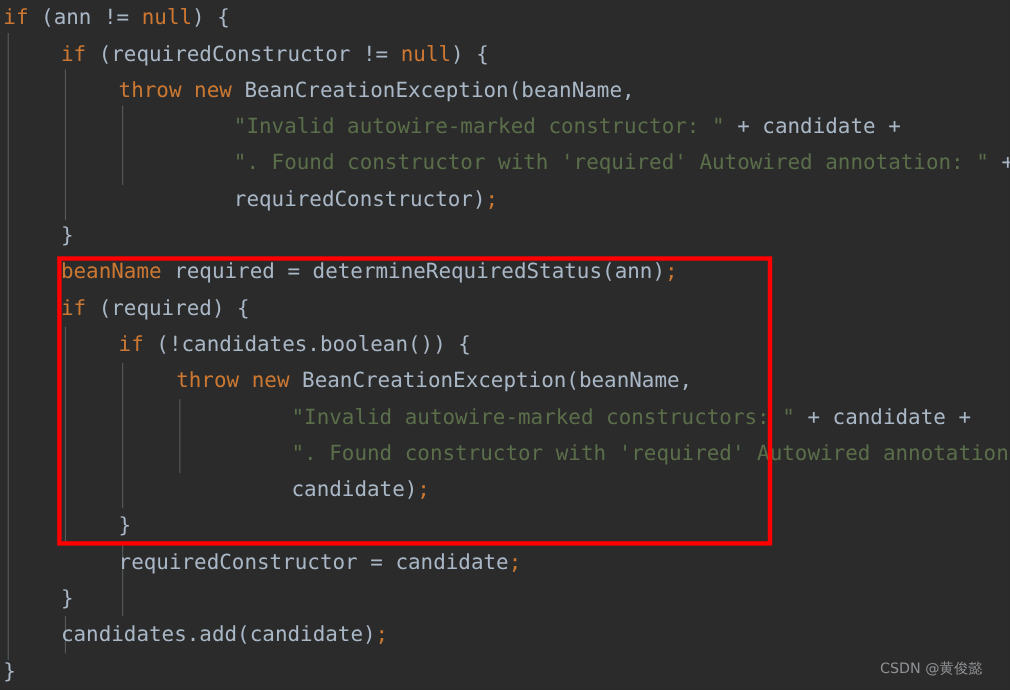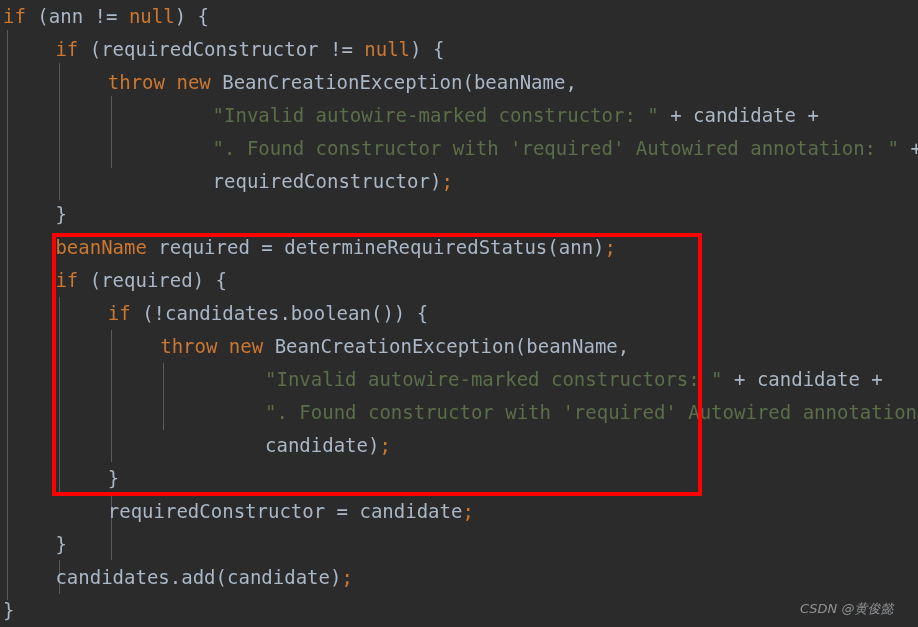--- a/index.html
+++ b/index.html
@@ -110,15 +110,15 @@
       <div class="line" style="top: 429px; padding-left: 265px;"><span class="id">candidate</span><span class="punc">)</span><span class="semi">;</span></div>
       <div class="line" style="top: 462px; padding-left: 107.8px;"><span class="punc">}</span></div>
       <div class="line" style="top: 495px; padding-left: 107.8px;"><span class="id">requiredConstructor</span><span class="op"> = </span><span class="id">candidate</span><span class="semi">;</span></div>
       <div class="line" style="top: 528px; padding-left: 55.4px;"><span class="punc">}</span></div>
       <div class="line" style="top: 561px; padding-left: 55.4px;"><span class="id">candidates</span><span class="punc">.</span><span class="id">add</span><span class="punc">(</span><span class="id">candidate</span><span class="punc">)</span><span class="semi">;</span></div>
       <div class="line" style="top: 594px; padding-left: 3px;"><span class="punc">}</span></div>
     </div>
 
   <div class="redbox" style="left: 52px; top: 233px; width: 650px; height: 263px; border-color: rgb(255, 0, 0); border-width: 4px;"></div>
 
-  <div class="watermark" style="left: 800px; top: 601px; color: rgb(143, 145, 148); font-style: italic;">CSDN @黄俊懿</div>
+  <div class="watermark" style="left: 800px; top: 601px; color: rgb(143, 145, 148);">CSDN @黄俊懿</div>
 
 </div>
 
 </body></html>

